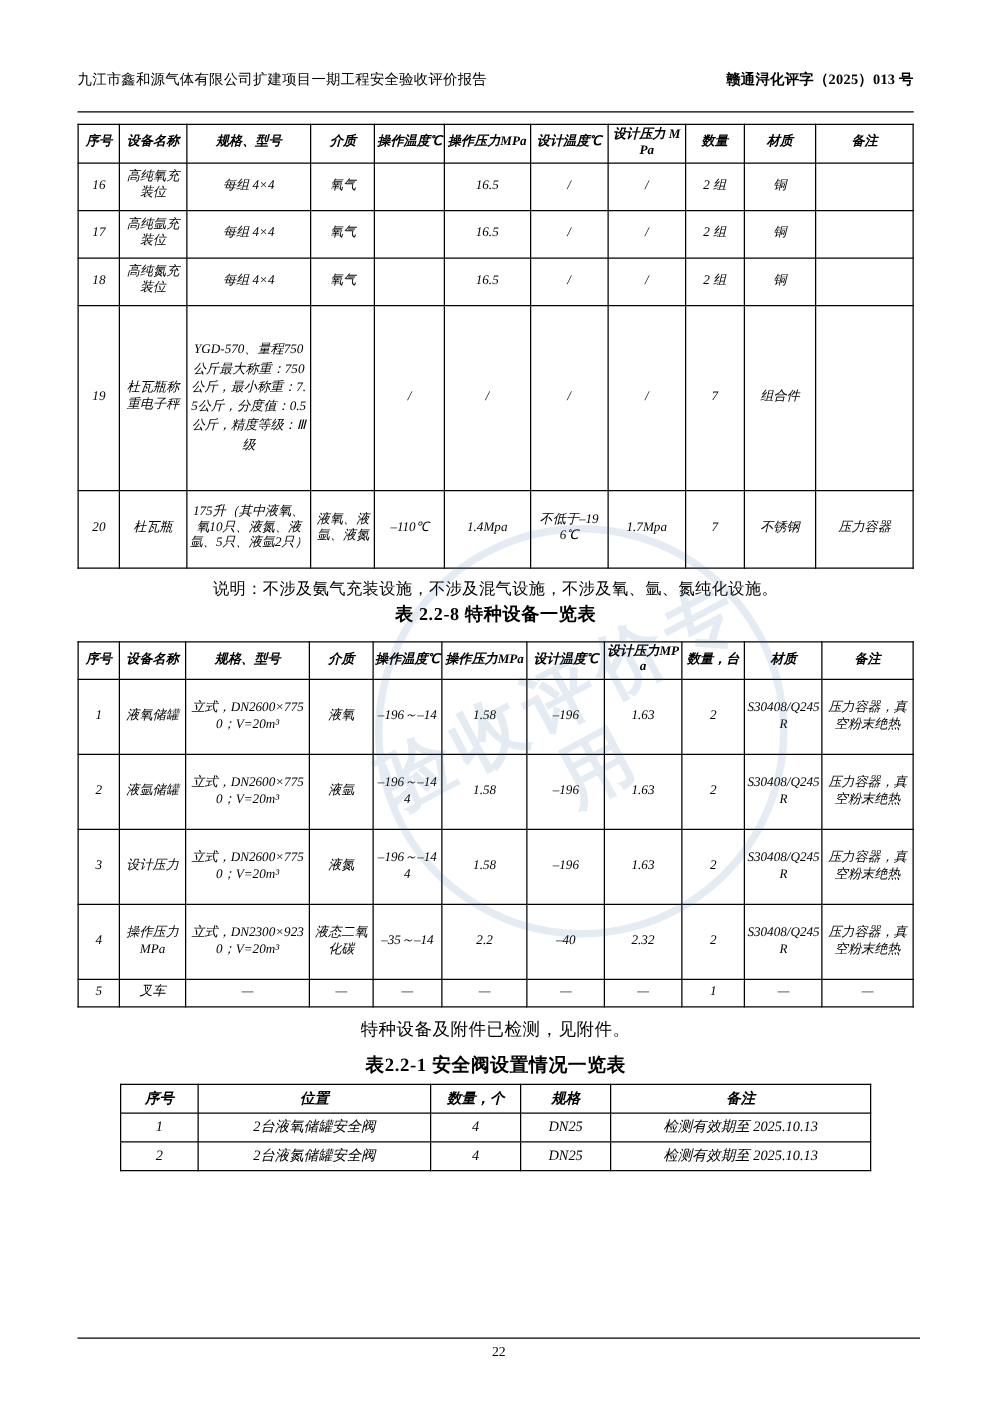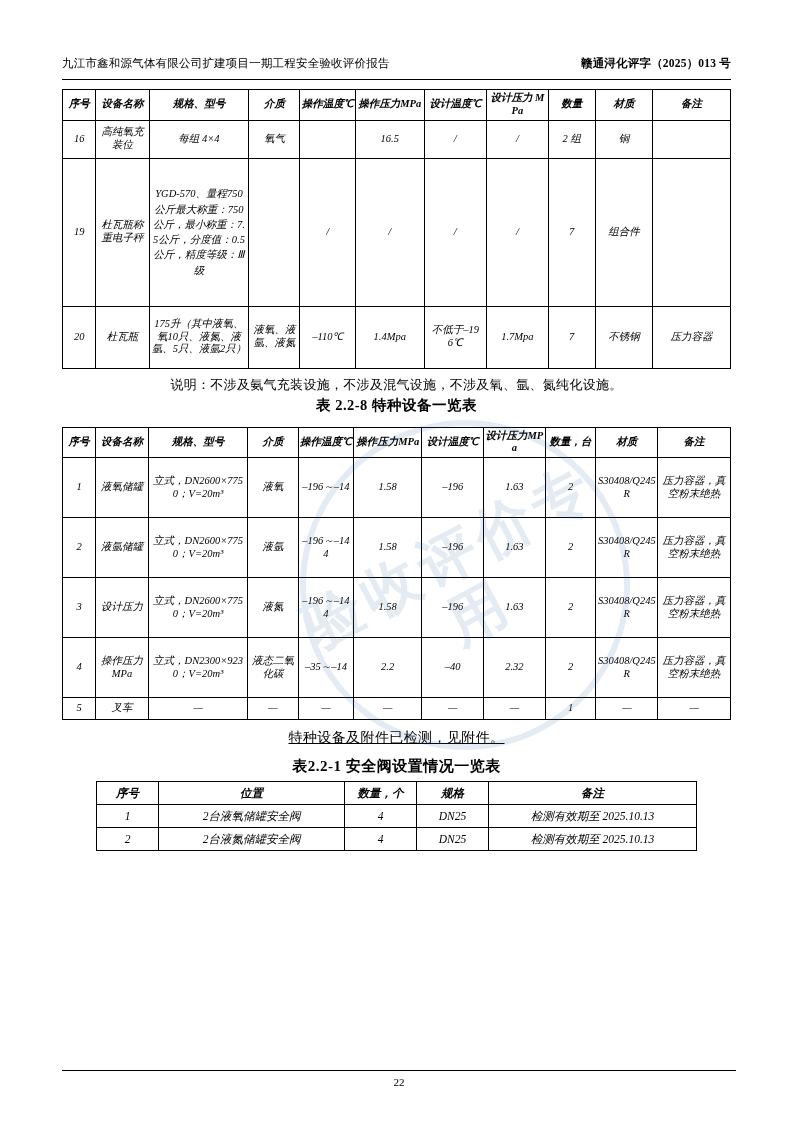--- a/index.html
+++ b/index.html
@@ -14,21 +14,21 @@
   .page{
     position:relative;
     width:793px;height:1122px;
     box-sizing:border-box;
     padding:56px 62px 40px 62px;
   }
   
   .header{
     display:flex;justify-content:space-between;align-items:flex-end;
     font-size:11.5px;
-    padding-bottom:8px;
+    padding-bottom:18px;
     border-bottom:1.3px solid #000;
     letter-spacing:.2px;
   }
   .header .right{font-weight:700;}
   
   .footer{
     position:absolute;left:62px;right:57px;bottom:34px;
     border-top:1.3px solid #000;
     text-align:center;
     font-size:11px;
@@ -69,21 +69,20 @@
     font-size:15px;
     font-weight:600;
     margin:10px 0 5px 0;
     letter-spacing:.5px;
   }
   .midnote{
     text-align:center;
     font-size:14px;
     margin:9px 0 8px 0;
     letter-spacing:.4px;
-    text-decoration:underline;
   }
   .t3{width:600px;margin:0 auto;}
   .t3 td,.t3 th{font-size:11.5px;padding:4px 2px;}
   
   .watermark{
     position:absolute;
     left:300px;top:420px;
     width:330px;height:330px;
     pointer-events:none;
     opacity:.13;
@@ -153,20 +152,46 @@
         <td>每组 4×4</td>
         <td>氧气</td>
         <td></td>
         <td>16.5</td>
         <td>/</td>
         <td>/</td>
         <td>2 组</td>
         <td>铜</td>
         <td></td>
       </tr>
+      <tr style="height:38px">
+        <td>17</td>
+        <td>高纯氩充装位</td>
+        <td>每组 4×4</td>
+        <td>氧气</td>
+        <td></td>
+        <td>16.5</td>
+        <td>/</td>
+        <td>/</td>
+        <td>2 组</td>
+        <td>铜</td>
+        <td></td>
+      </tr>
+      <tr style="height:38px">
+        <td>18</td>
+        <td>高纯氮充装位</td>
+        <td>每组 4×4</td>
+        <td>氧气</td>
+        <td></td>
+        <td>16.5</td>
+        <td>/</td>
+        <td>/</td>
+        <td>2 组</td>
+        <td>铜</td>
+        <td></td>
+      </tr>
       <tr style="height:148px">
         <td>19</td>
         <td>杜瓦瓶称重电子秤</td>
         <td style="line-height:1.45">YGD-570、量程750公斤最大称重：750公斤，最小称重：7.5公斤，分度值：0.5公斤，精度等级：Ⅲ级</td>
         <td></td>
         <td>/</td>
         <td>/</td>
         <td>/</td>
         <td>/</td>
         <td>7</td>

